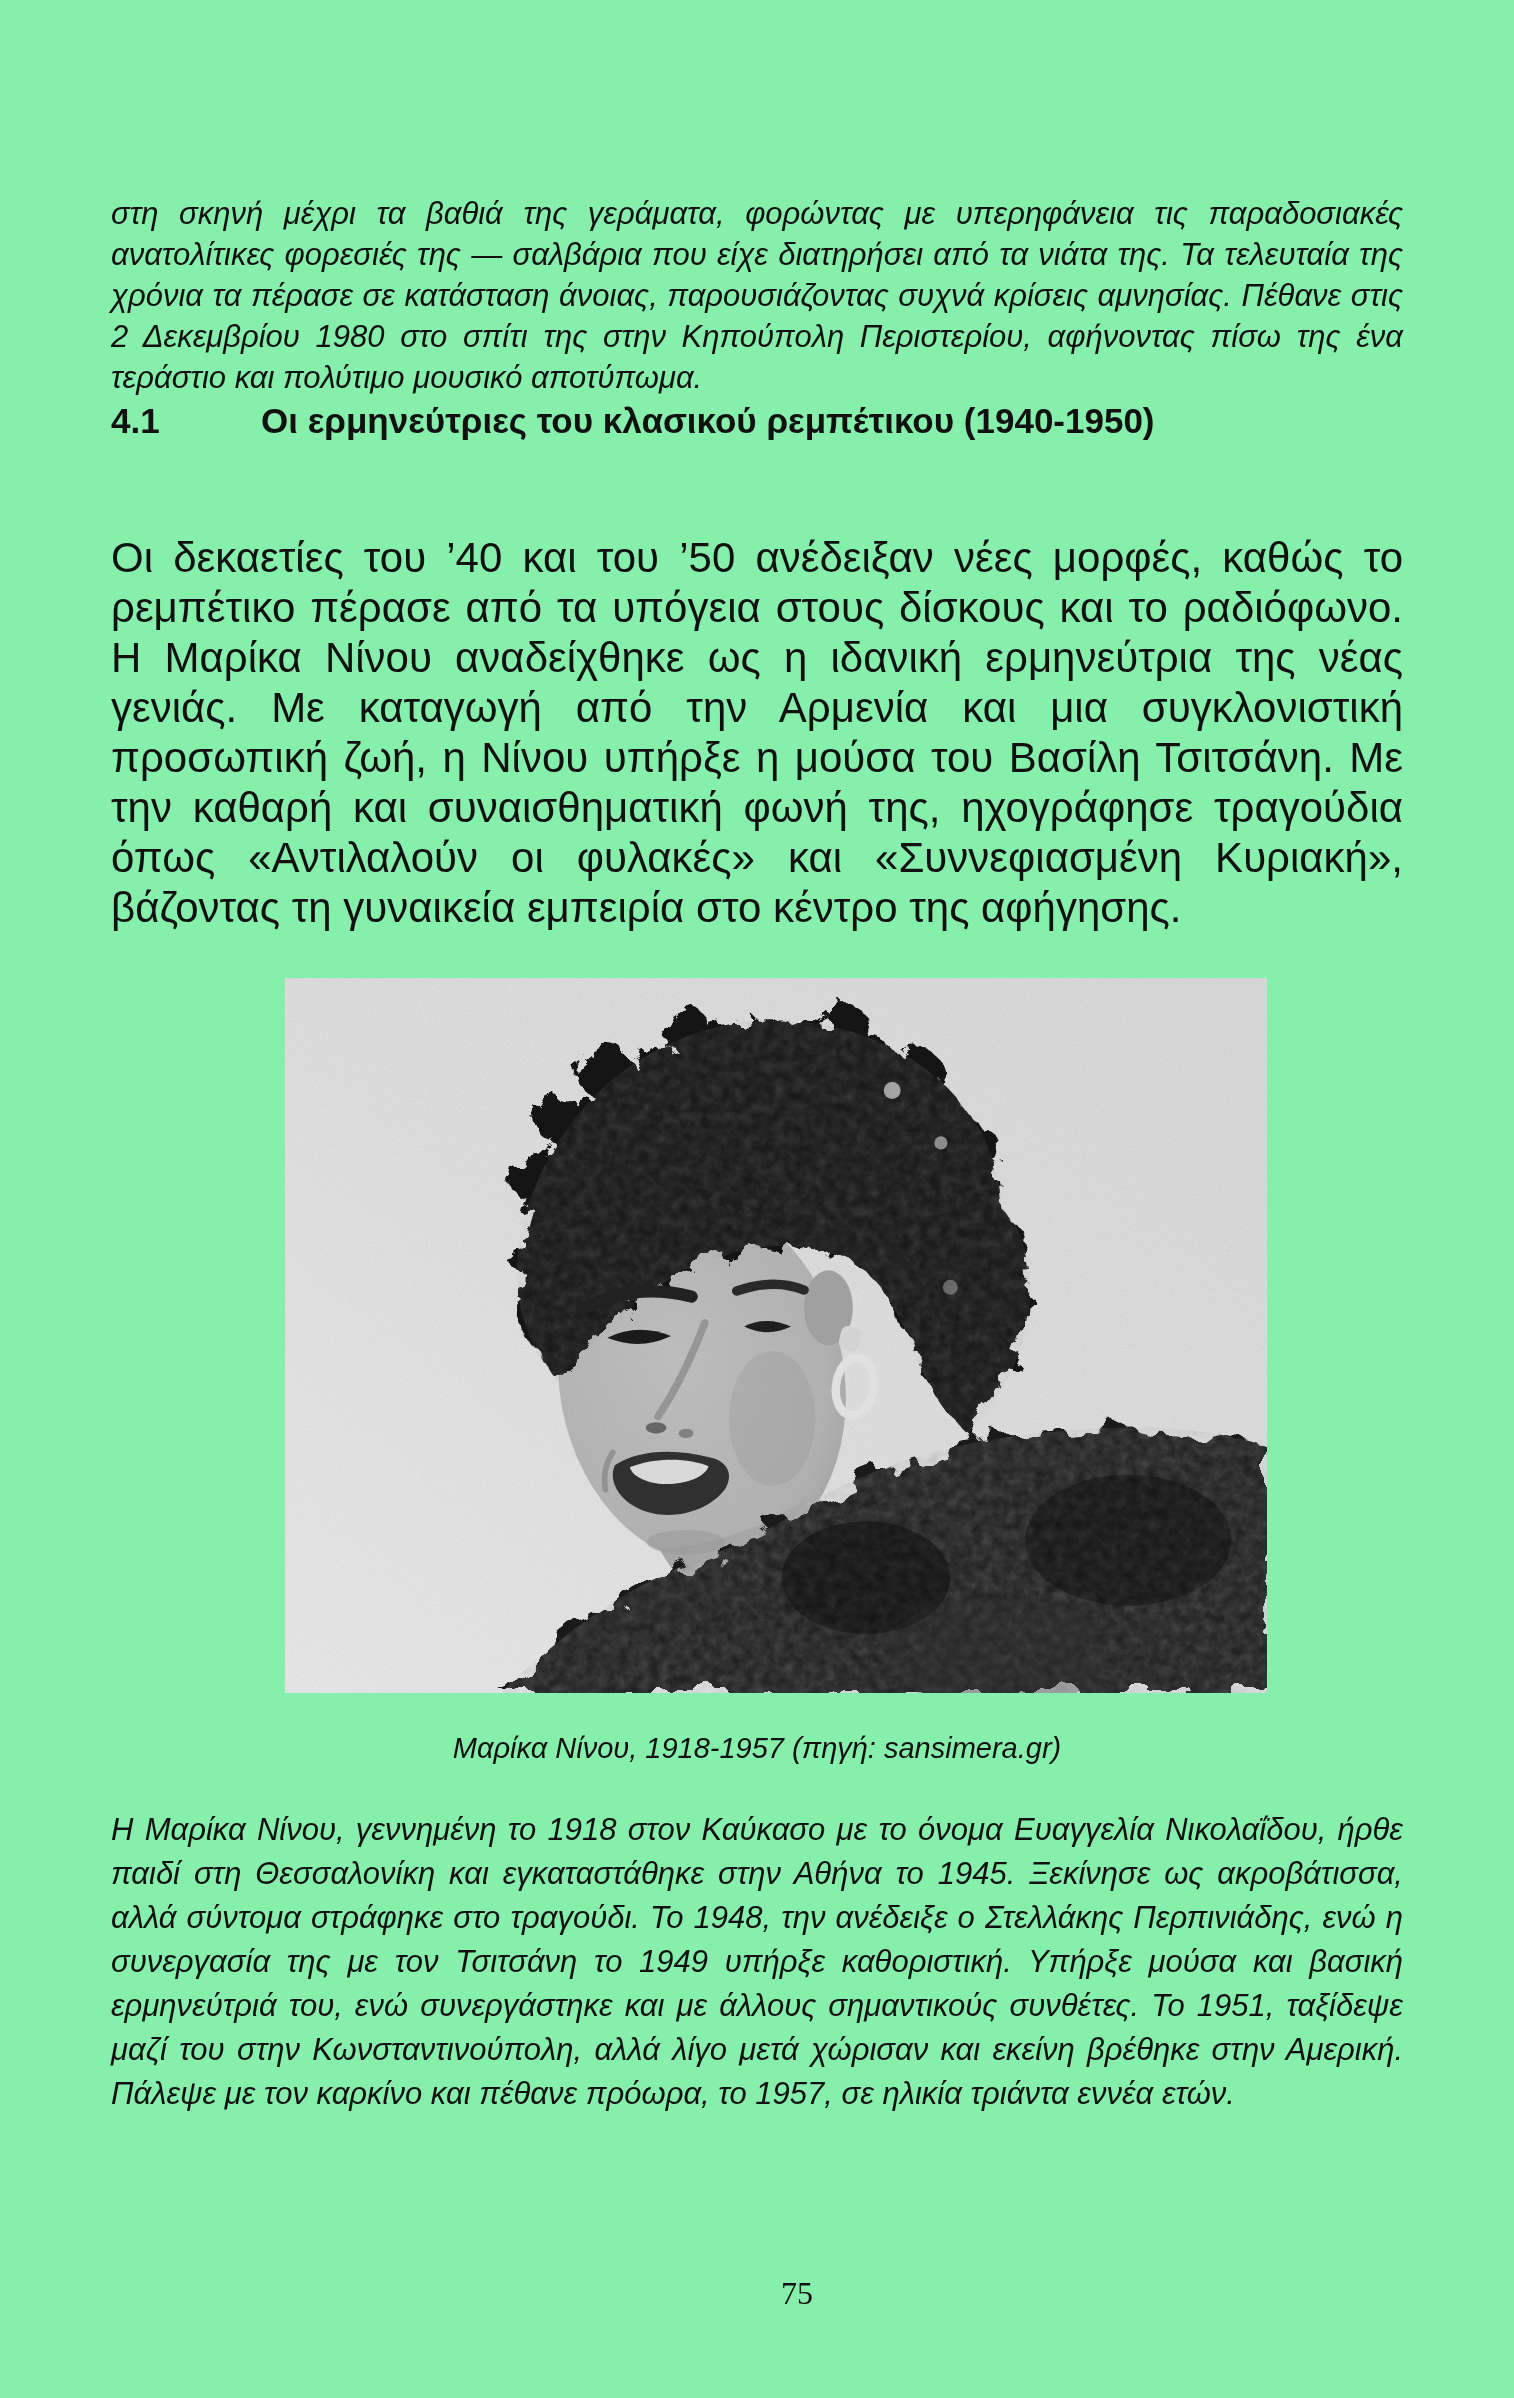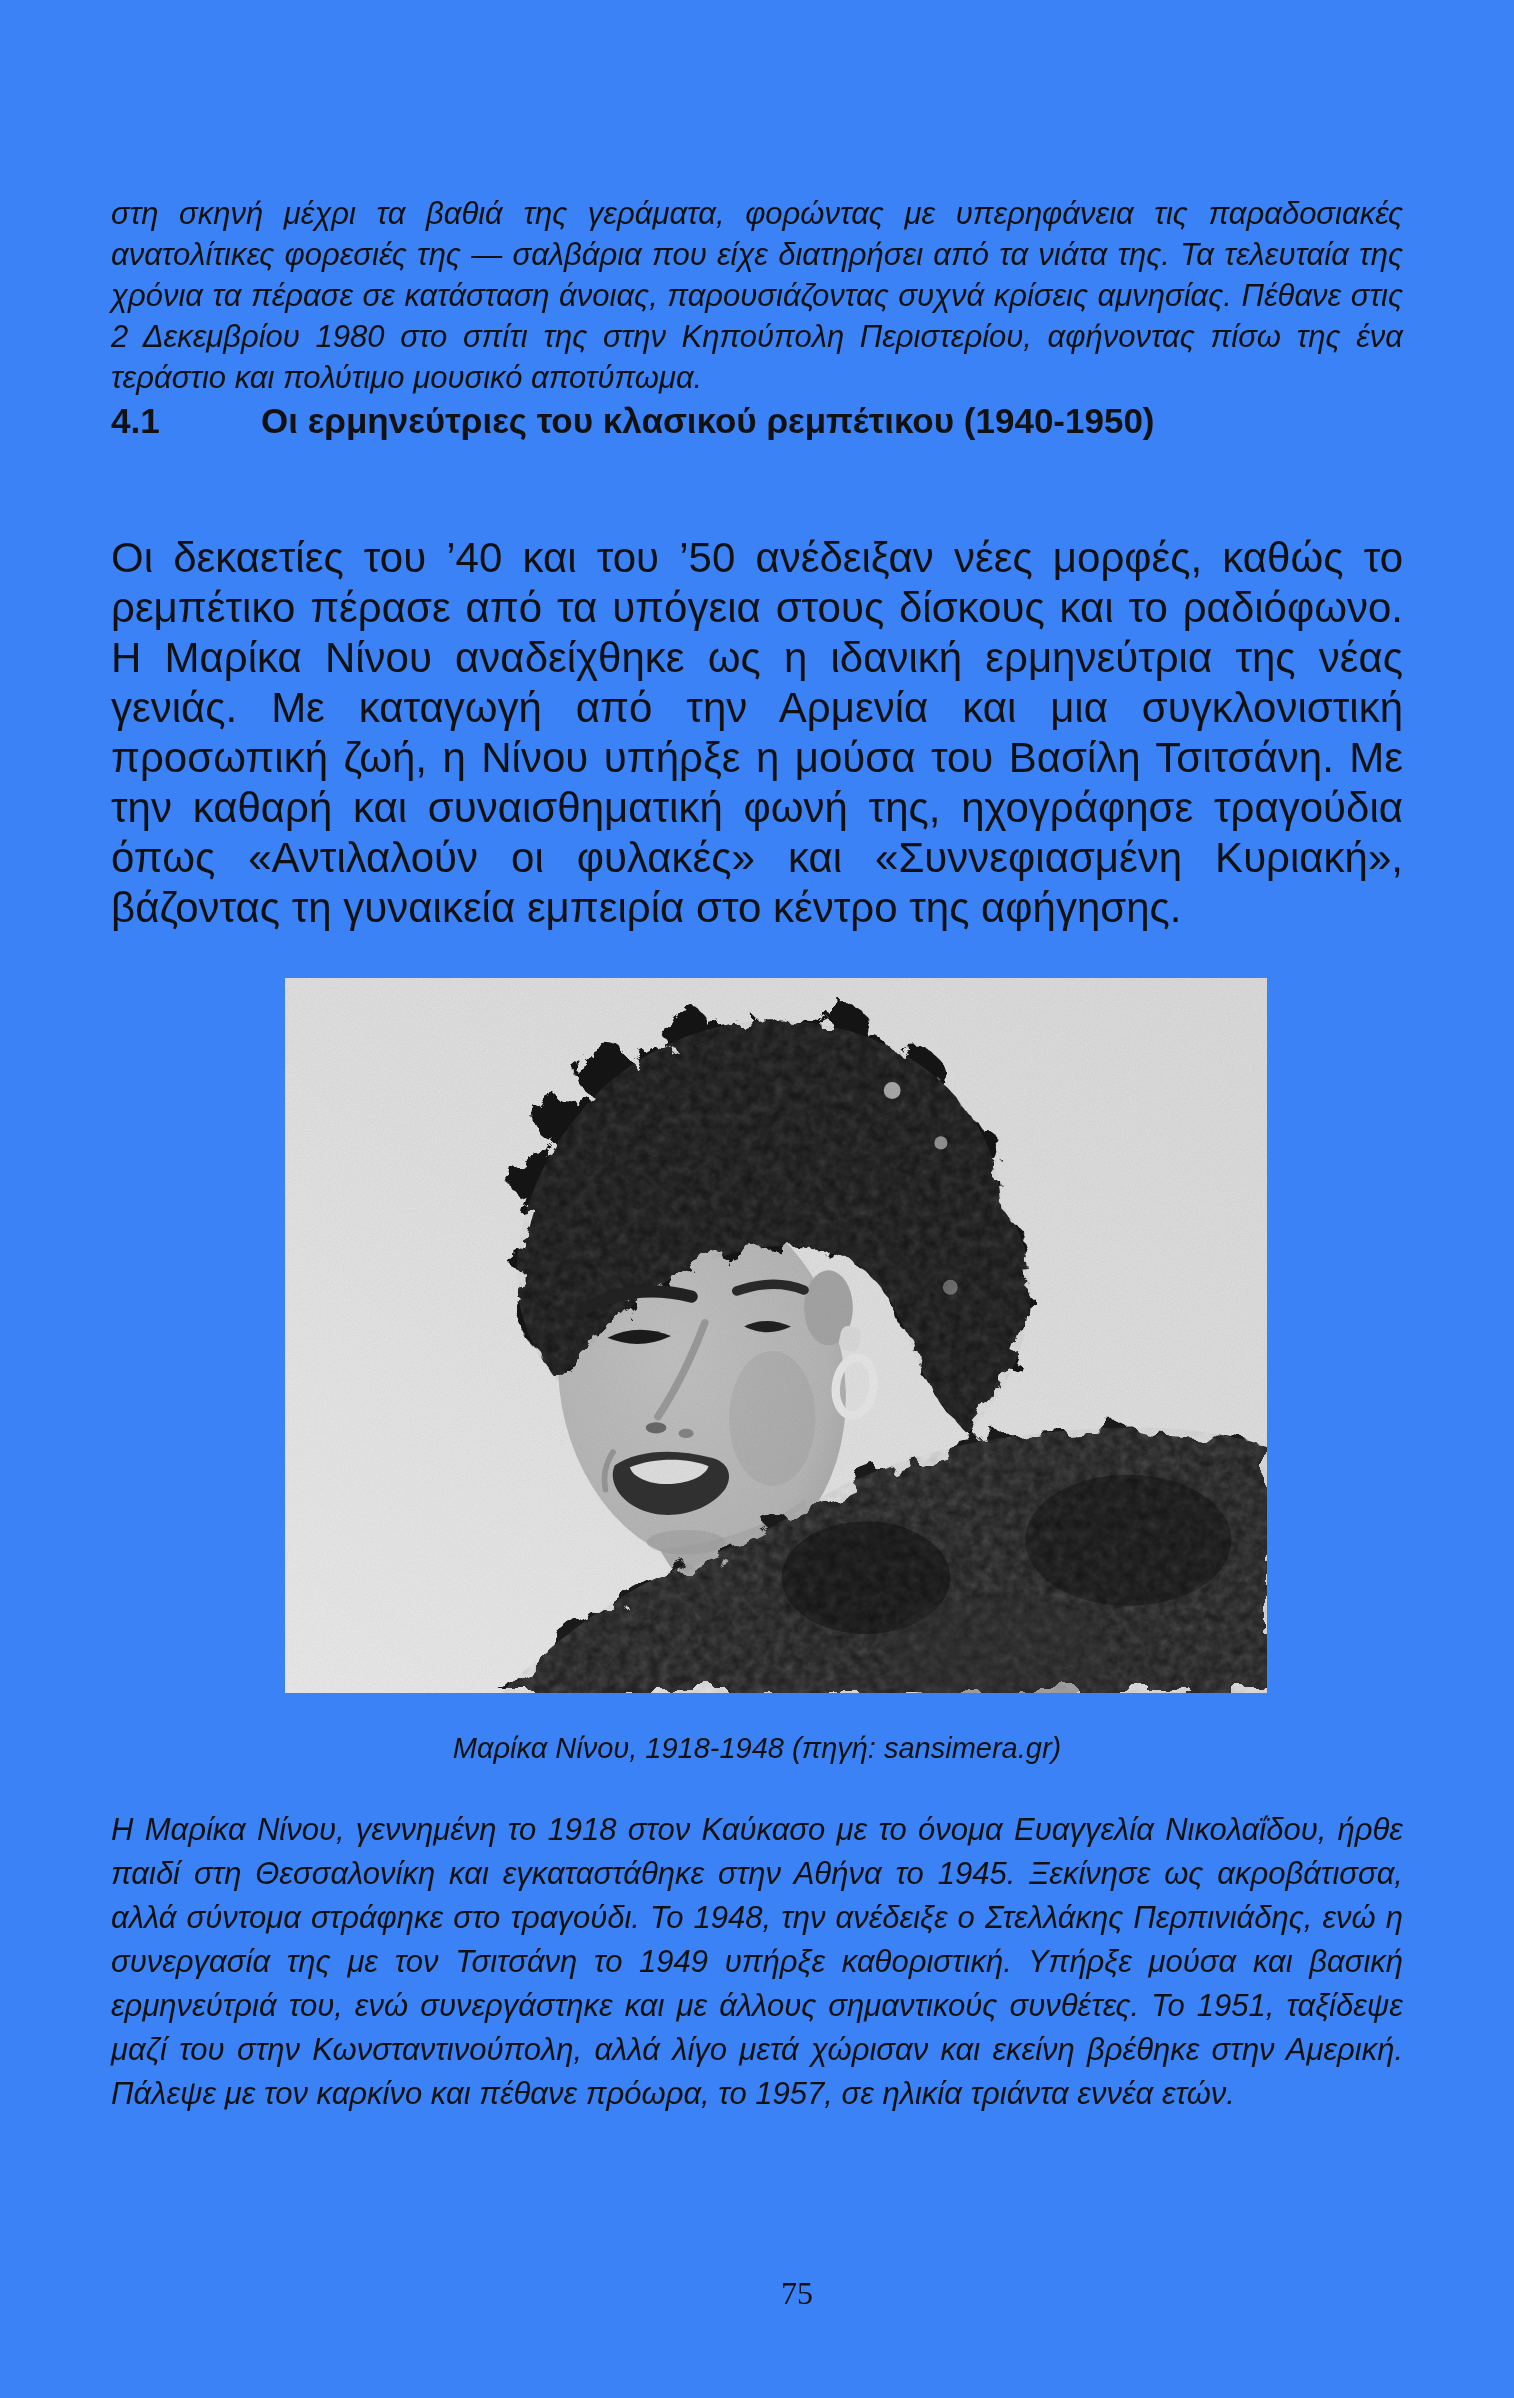--- a/index.html
+++ b/index.html
@@ -1,20 +1,20 @@
 <!DOCTYPE html>
 <html lang="el" style="font-size:15px"><head>
 <meta charset="utf-8">
 <style>
   html, body { margin: 0; padding: 0; background: #ffffff; }
   .page {
     position: relative;
     width: 1514px;
     height: 2399px;
-    background: #3b82f6;
+    background: #86efac;
     overflow: hidden;
     font-family: "Liberation Sans", sans-serif;
     color: #111111;
     box-sizing: border-box;
   }
   .content {
     padding: 0 111px;
   }
   p { margin: 0; }
   .intro-par {
@@ -189,21 +189,21 @@
               <rect x="200" y="440" width="860" height="330" filter="url(#furTex)" opacity="0.30"></rect>
               <ellipse cx="620" cy="640" rx="90" ry="60" fill="#0c0c0c" opacity="0.45"></ellipse>
               <ellipse cx="900" cy="600" rx="110" ry="70" fill="#0c0c0c" opacity="0.4"></ellipse>
               <ellipse cx="760" cy="720" rx="120" ry="60" fill="#353535" opacity="0.35"></ellipse>
             </g>
           </g>
 
           <rect x="0" y="0" width="1048" height="763" filter="url(#grain)" opacity="0.10"></rect>
         </svg>
       </div>
-      <figcaption class="photo-caption">Μαρίκα Νίνου, 1918-1948 (πηγή: sansimera.gr)</figcaption>
+      <figcaption class="photo-caption">Μαρίκα Νίνου, 1918-1957 (πηγή: sansimera.gr)</figcaption>
     </figure>
 
     <p class="bio-par">Η Μαρίκα Νίνου, γεννημένη το 1918 στον Καύκασο με το όνομα Ευαγγελία Νικολαΐδου, ήρθε παιδί στη Θεσσαλονίκη και εγκαταστάθηκε στην Αθήνα το 1945. Ξεκίνησε ως ακροβάτισσα, αλλά σύντομα στράφηκε στο τραγούδι. Το 1948, την ανέδειξε ο Στελλάκης Περπινιάδης, ενώ η συνεργασία της με τον Τσιτσάνη το 1949 υπήρξε καθοριστική. Υπήρξε μούσα και βασική ερμηνεύτριά του, ενώ συνεργάστηκε και με άλλους σημαντικούς συνθέτες. Το 1951, ταξίδεψε μαζί του στην Κωνσταντινούπολη, αλλά λίγο μετά χώρισαν και εκείνη βρέθηκε στην Αμερική. Πάλεψε με τον καρκίνο και πέθανε πρόωρα, το 1957, σε ηλικία τριάντα εννέα ετών.</p>
 
   </div>
 
   <div class="page-number">75</div>
 </div>
 
 

